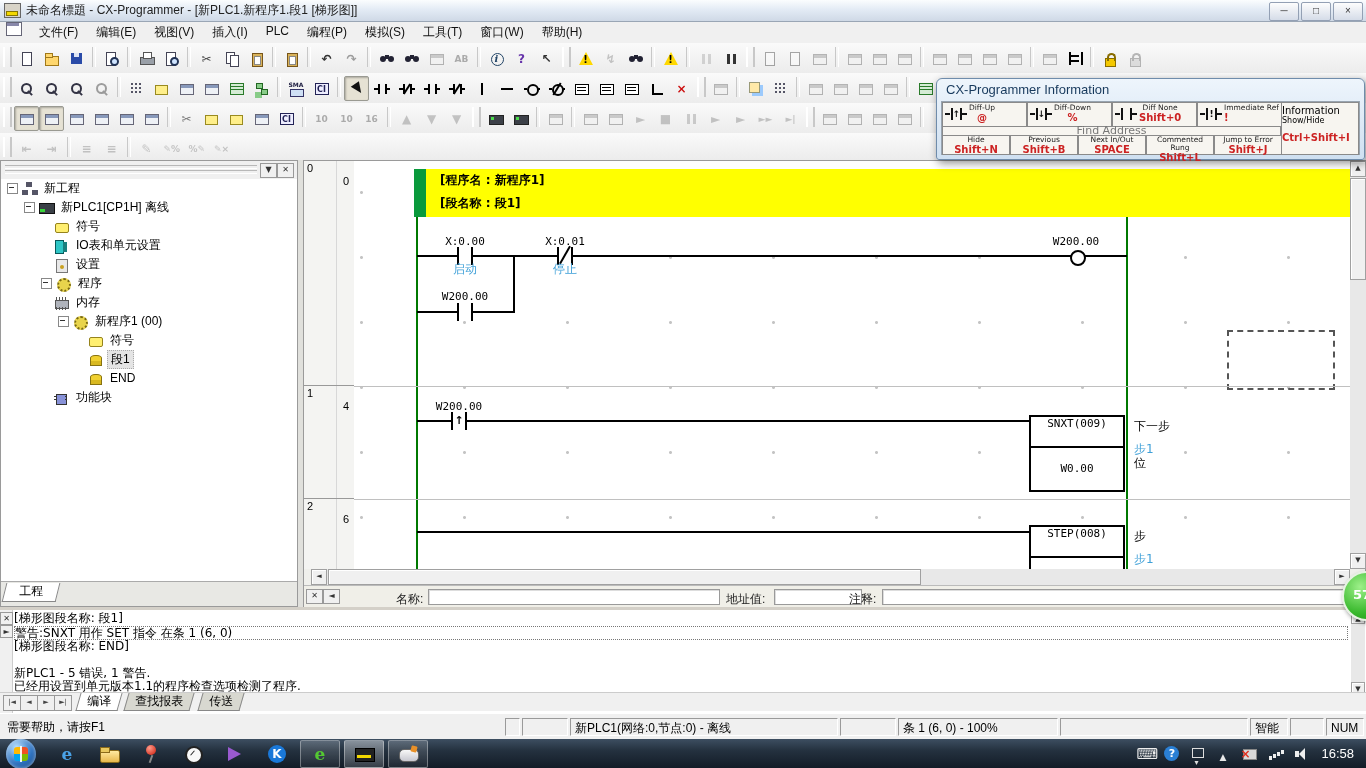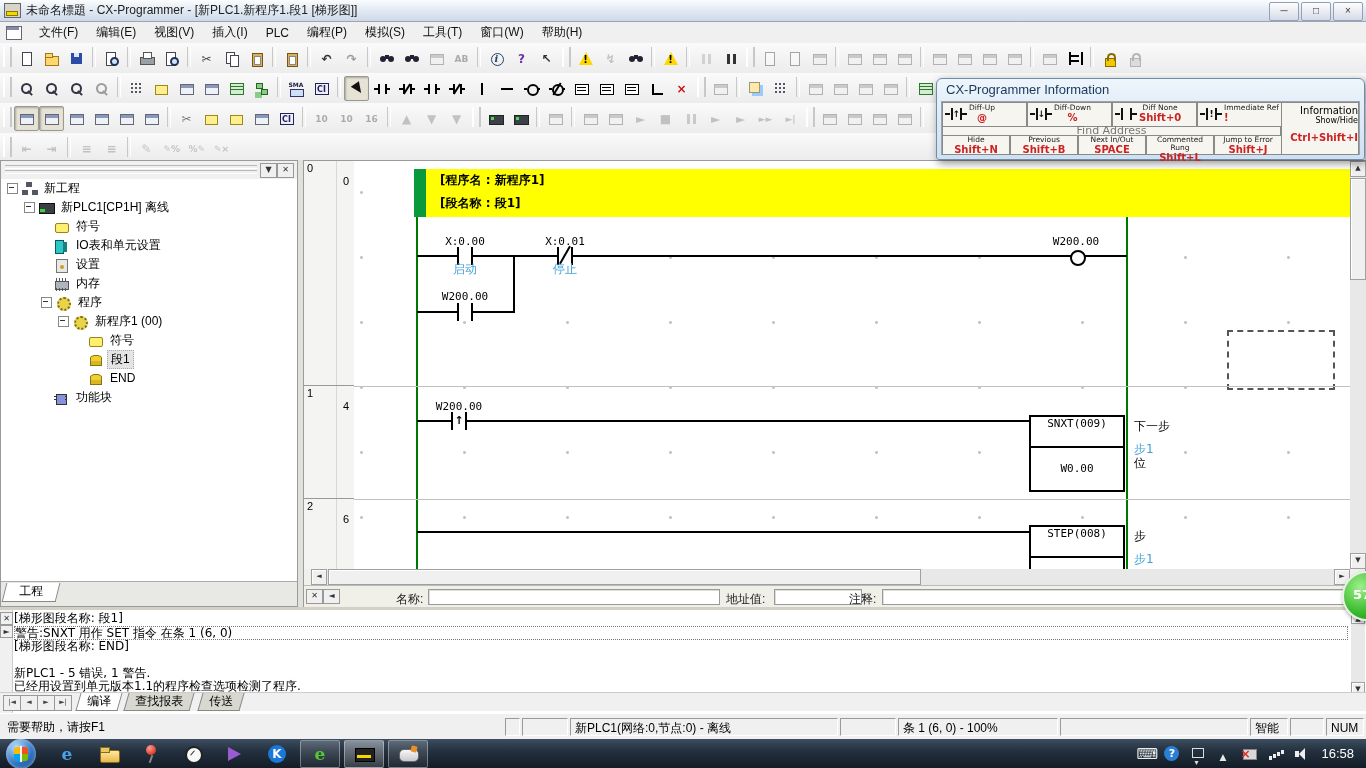--- a/index.html
+++ b/index.html
@@ -10,21 +10,21 @@
     background:linear-gradient(#fbfdfe,#e3ebf5 45%,#cfd9e6);border-bottom:1px solid #9aa6b5;
     display:flex;align-items:center;padding-left:4px;box-sizing:border-box;}
   .app-ico{width:15px;height:13px;background:#d8d4c8;border:1px solid #666;position:relative;margin-right:5px;}
   .app-ico::after{content:"";position:absolute;left:1px;bottom:1px;width:10px;height:3px;background:#f4d800;border:1px solid #887700;}
   #titletext{font-size:12px;color:#222;white-space:nowrap;}
   #winbtns{position:absolute;right:3px;top:2px;display:flex;gap:2px;}
   .wbtn{width:28px;height:17px;border:1px solid #93a0b4;border-radius:2px;
     background:linear-gradient(#fdfdfd,#d5dce8);font-size:10px;line-height:15px;text-align:center;color:#333;}
   
   #menubar{position:absolute;left:0;top:22px;width:1264px;height:21px;background:#f0f0f0;
-    border-bottom:1px solid #d8d8d8;display:flex;align-items:center;}
+    border-bottom:1px solid #d8d8d8;display:flex;align-items:flex-start;}
   .child-ico{width:14px;height:12px;border:1px solid #667;background:#fff;margin:0 8px 0 6px;position:relative;}
   .child-ico::before{content:"";position:absolute;left:0;top:0;width:12px;height:3px;background:#88a;}
   .menu-item{padding:2px 9px;color:#111;}
   
   .tbrow{position:absolute;left:0;width:1366px;background:linear-gradient(#fafafa,#ececec);
     border-bottom:1px solid #d6d6d6;white-space:nowrap;}
   #tb1{top:43px;height:30px;} #tb2{top:73px;height:30px;} #tb3{top:103px;height:30px;} #tb4{top:133px;height:27px;}
   .grip{display:inline-block;width:5px;height:20px;margin:4px 2px 0 3px;vertical-align:top;
     border-left:2px solid #fff;border-right:2px solid #c8c8c8;}
   .tsep{display:inline-block;width:2px;height:20px;margin:4px 3px 0 3px;vertical-align:top;
@@ -530,22 +530,22 @@
         <span class="groove" style="top:9px;"></span>
         <span class="mbtn" style="right:20px;">▼</span>
         <span class="mbtn" style="right:3px;">✕</span>
       </div>
       <div id="treebody">
           <div class="trow" style="padding-left: 6px;"><span class="texp"></span><span class="tico t-net"></span><span class="lbl">新工程</span></div>
           <div class="trow" style="padding-left: 23px;"><span class="texp"></span><span class="tico t-plc"></span><span class="lbl">新PLC1[CP1H] 离线</span></div>
           <div class="trow" style="padding-left: 40px;"><span style="display: inline-block; width: 13px;"></span><span class="tico t-sym"></span><span class="lbl">符号</span></div>
           <div class="trow" style="padding-left: 40px;"><span style="display: inline-block; width: 13px;"></span><span class="tico t-io"></span><span class="lbl">IO表和单元设置</span></div>
           <div class="trow" style="padding-left: 40px;"><span style="display: inline-block; width: 13px;"></span><span class="tico t-set"></span><span class="lbl">设置</span></div>
+          <div class="trow" style="padding-left: 40px;"><span class="texp"></span><span class="tico t-prog"></span><span class="lbl">程序</span></div>
           <div class="trow" style="padding-left: 40px;"><span style="display: inline-block; width: 13px;"></span><span class="tico t-mem"></span><span class="lbl">内存</span></div>
-          <div class="trow" style="padding-left: 40px;"><span class="texp"></span><span class="tico t-prog"></span><span class="lbl">程序</span></div>
           <div class="trow" style="padding-left: 57px;"><span class="texp"></span><span class="tico t-prog"></span><span class="lbl">新程序1 (00)</span></div>
           <div class="trow" style="padding-left: 74px;"><span style="display: inline-block; width: 13px;"></span><span class="tico t-sym"></span><span class="lbl">符号</span></div>
           <div class="trow sel" style="padding-left: 74px;"><span style="display: inline-block; width: 13px;"></span><span class="tico t-sec"></span><span class="lbl">段1</span></div>
           <div class="trow" style="padding-left: 74px;"><span style="display: inline-block; width: 13px;"></span><span class="tico t-sec"></span><span class="lbl">END</span></div>
           <div class="trow" style="padding-left: 40px;"><span style="display: inline-block; width: 13px;"></span><span class="tico t-fb"></span><span class="lbl">功能块</span></div>
         </div>
       <div id="ptabrow">
         <span id="ptab">
             <span>工程</span>
           </span>
@@ -755,21 +755,21 @@
           <div class="iw-key">SPACE</div>
         </div>
         <div class="iw-cell" style="left: 204px; top: 33px; width: 68px; height: 20px; text-align: center;">
           <div class="iw-toplabel">Commented Rung</div>
           <div class="iw-key">Shift+L</div>
         </div>
         <div class="iw-cell" style="left: 272px; top: 33px; width: 68px; height: 20px; text-align: center;">
           <div class="iw-toplabel">Jump to Error</div>
           <div class="iw-key">Shift+J</div>
         </div>
-        <div class="iw-cell" style="left: 339px; top: 0px; right: 0px; height: 53px; text-align: right; padding-top: 2px;">
+        <div class="iw-cell" style="left: 339px; top: 0px; right: 0px; height: 53px; text-align: left; padding-top: 2px;">
           <div style="font: 10px / 11px &quot;DejaVu Sans&quot;, sans-serif;">Information</div>
           <div style="font: 8px / 9px &quot;DejaVu Sans&quot;, sans-serif;">Show/Hide</div>
           <div class="iw-key" style="margin-top: 7px;">Ctrl+Shift+I</div>
         </div>
       </div>
   </div>
 
   <div id="ball">57</div>
 
 </div>

